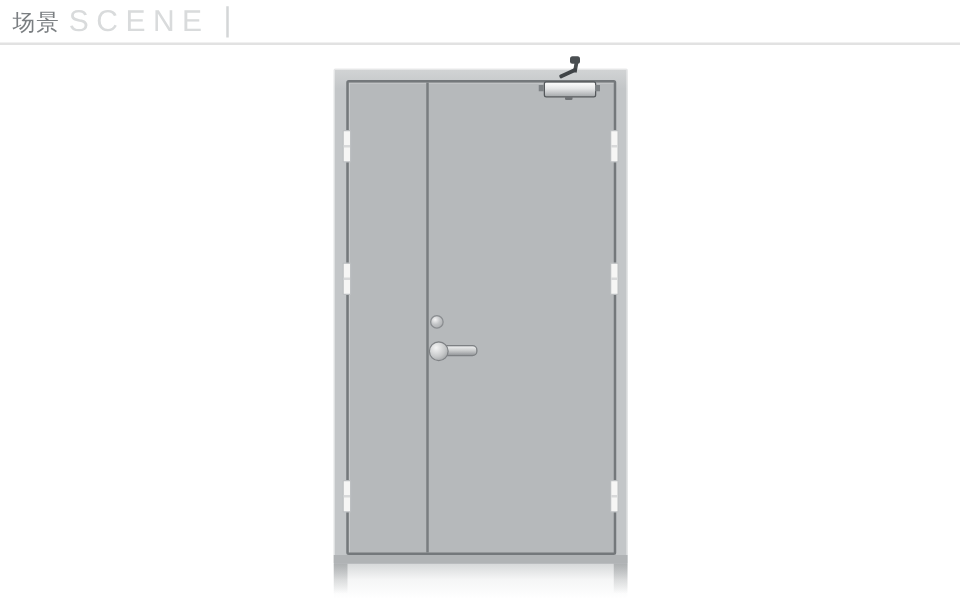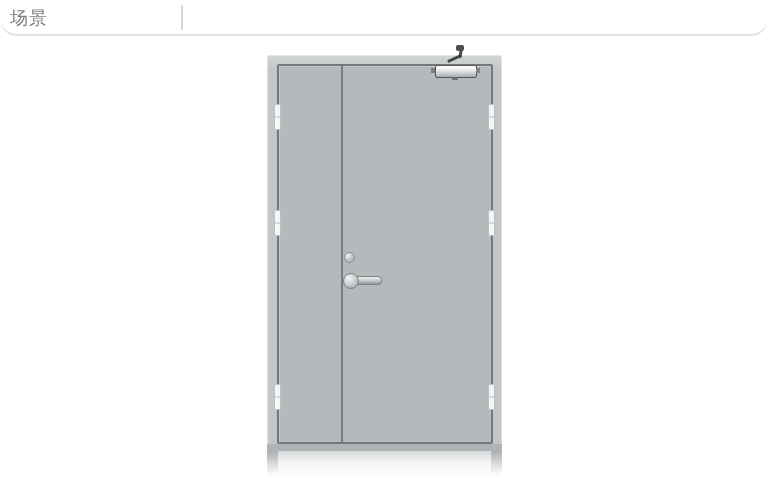--- a/index.html
+++ b/index.html
@@ -4,21 +4,20 @@
 <style>
   html,body{margin:0;padding:0;}
   body{
     width:768px;height:480px;background:#ffffff;overflow:hidden;position:relative;
     font-family:"Liberation Sans","DejaVu Sans",sans-serif;
   }
   
   .header{
     position:absolute;left:0;top:0;width:768px;height:34px;background:#fff;
     border-bottom:2px solid var(--header-border,#e2e2e2);
-    border-radius:17px;
   }
   .title-cn{
     position:absolute;left:10px;top:8px;font-size:18px;line-height:20px;
     color:var(--title-cn,#7b7f82);letter-spacing:1px;font-weight:400;white-space:nowrap;
   }
   .title-en{
     position:absolute;left:55px;top:5px;font-size:24px;line-height:26px;
     color:var(--title-en,#d9dbdc);letter-spacing:6px;font-weight:300;white-space:nowrap;
   }
   .hdivider{
@@ -111,20 +110,21 @@
     position:absolute;top:396px;width:11px;height:24px;
     background:linear-gradient(180deg,rgba(140,144,146,0.55) 0%,rgba(255,255,255,0) 100%);
   }
   .refl-streak-l{left:0;} .refl-streak-r{right:0;}
 </style>
 </head>
 <body>
 
 <div class="header">
   <span class="title-cn">场景</span>
+  <span class="title-en">SCENE</span>
   <span class="hdivider"></span>
 </div>
 
 <div class="scene">
   <div class="door">
     <div class="door-frame"></div>
     <div class="door-bottom-band"></div>
 
     <div class="door-inner">
       <div class="leaf leaf-left"></div>

